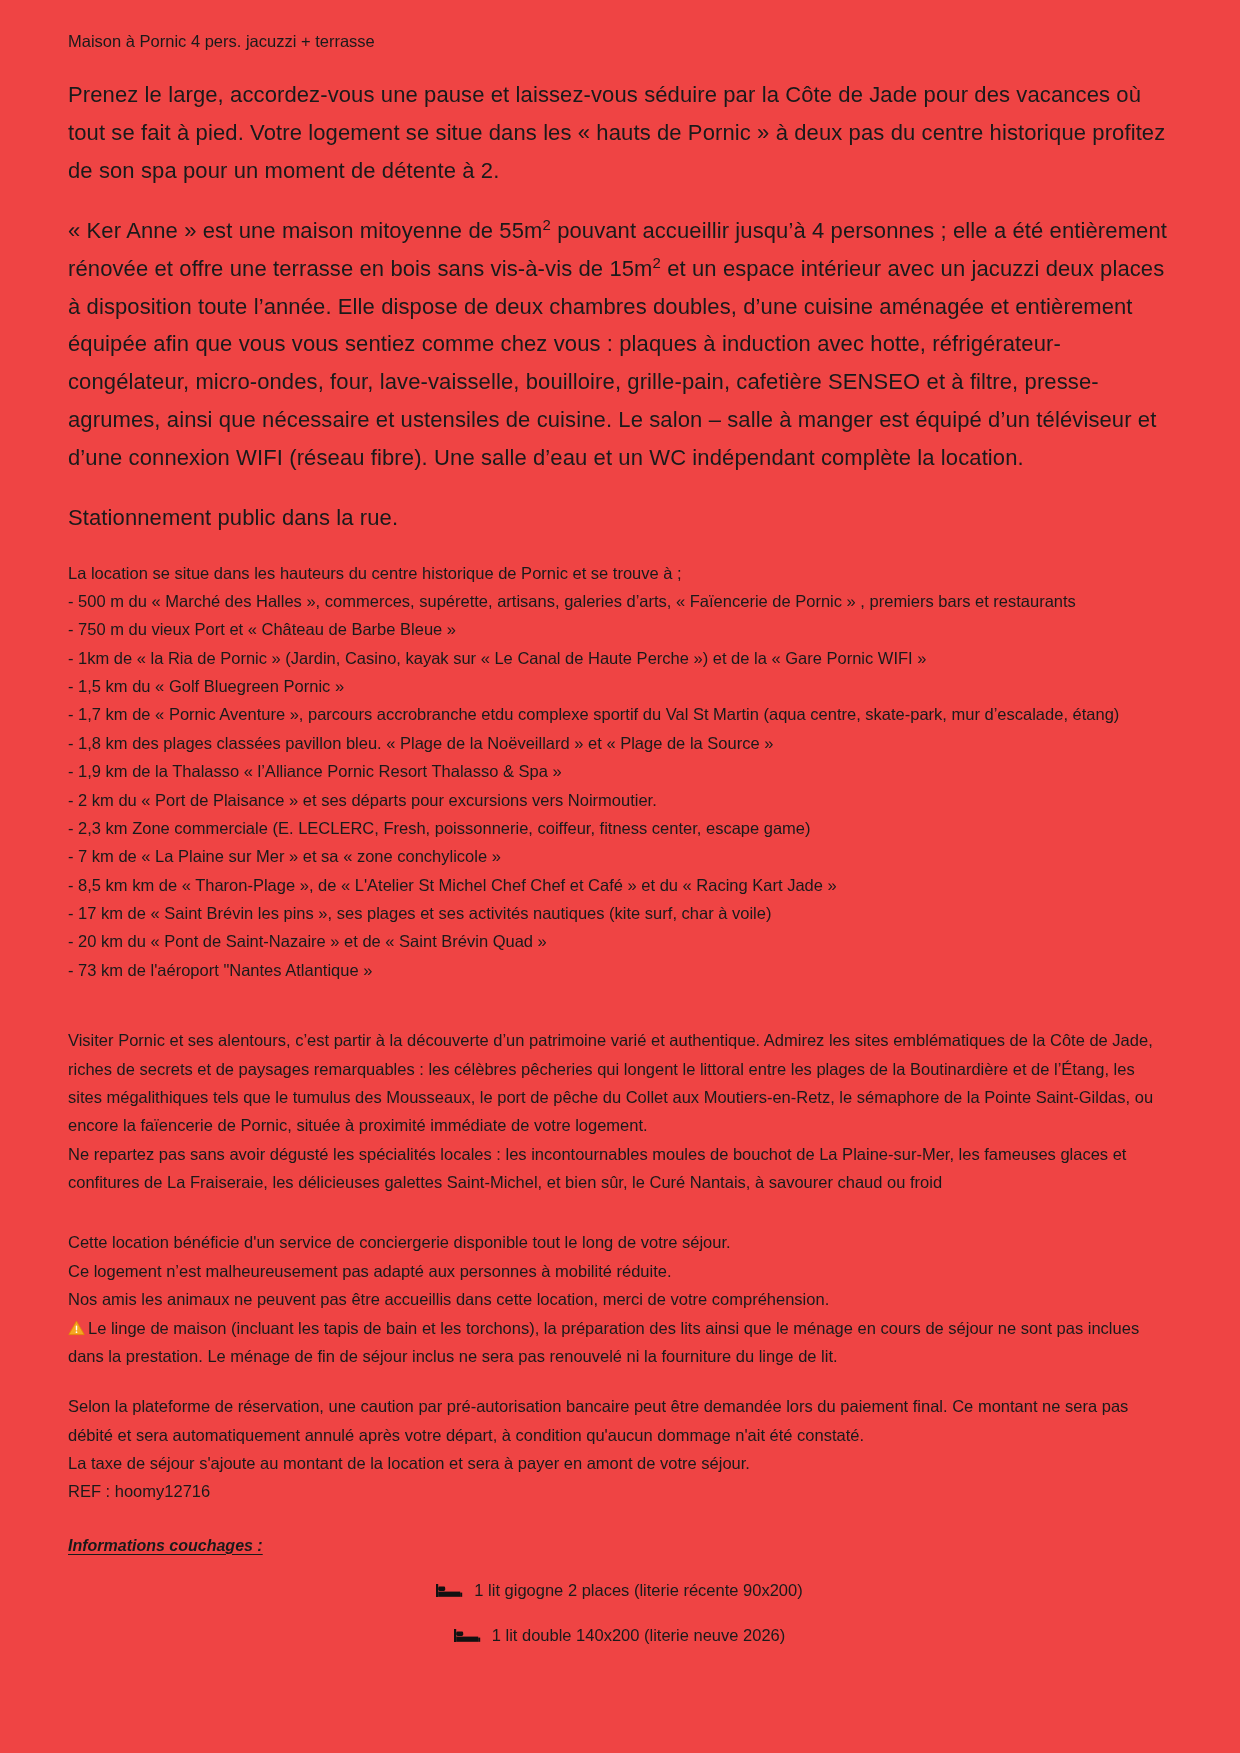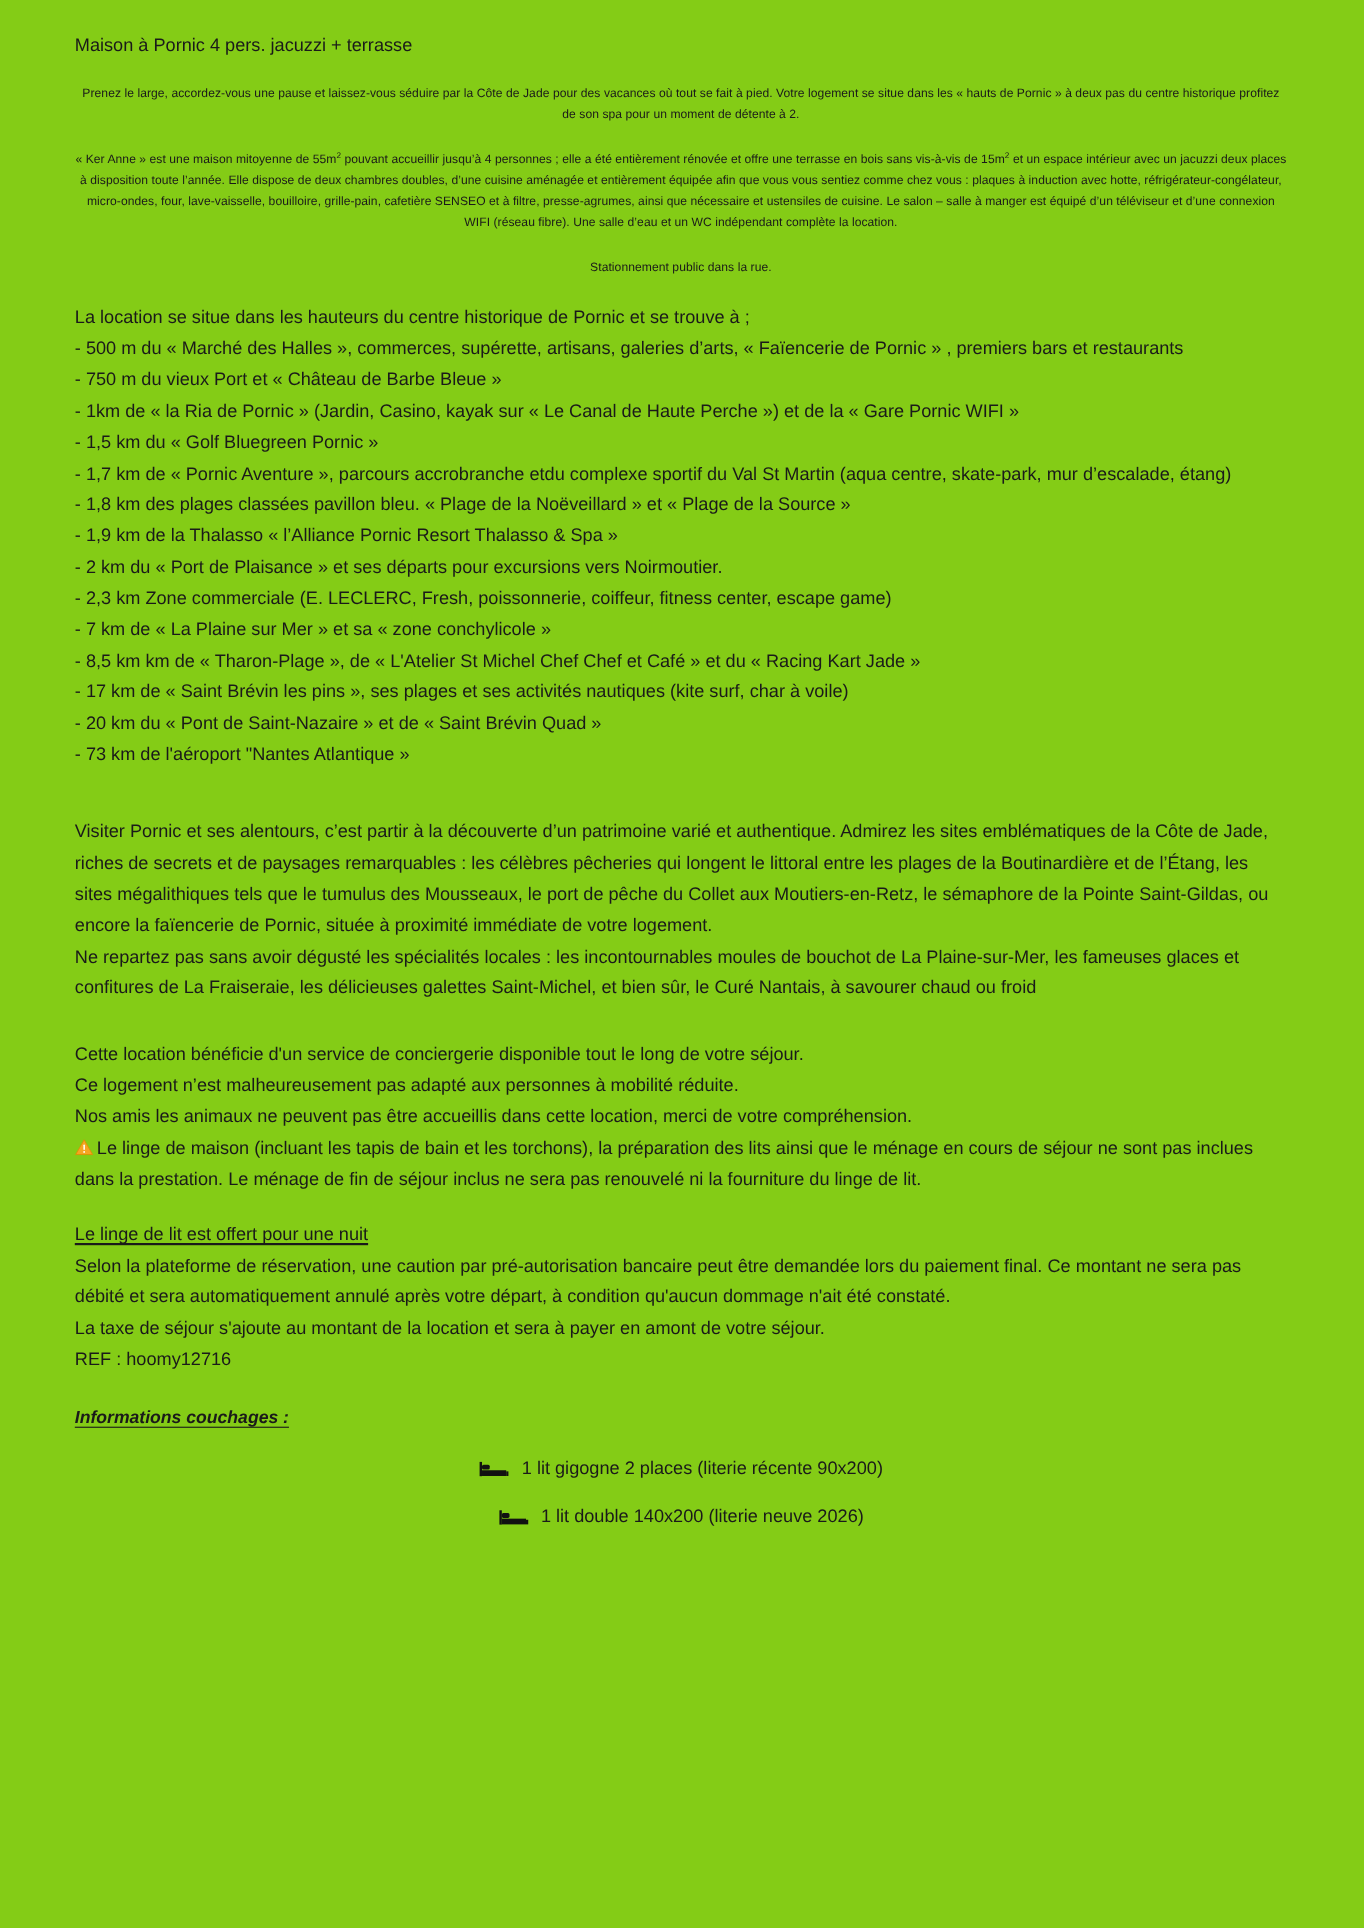--- a/index.html
+++ b/index.html
@@ -12,31 +12,30 @@
     min-height: 1753px;
     font-family: "Liberation Sans", sans-serif;
     color: #1a1a1a;
     -webkit-font-smoothing: antialiased;
   }
   .page {
     box-sizing: border-box;
     width: 1240px;
     min-height: 1753px;
     padding: 28px 70px 40px 68px;
-    background: #84cc16;
+    background: #ef4444;
   }
   p, .line, .block {
     margin: 0;
   }
   .para {
-    font-size: 11px;
+    font-size: 22px;
     line-height: 1.72;
     margin: 0 0 22px 0;
     letter-spacing: 0.005em;
-    text-align: center;
   }
   .title-line {
     font-size: 16.5px;
     line-height: 1.6;
     margin: 0 0 22px 0;
   }
   .tight {
     font-size: 16.5px;
     line-height: 1.72;
     margin: 0;
@@ -141,21 +140,20 @@
     <p class="tight">Cette location bénéficie d'un service de conciergerie disponible tout le long de votre séjour.</p>
     <p class="tight">Ce logement n’est malheureusement pas adapté aux personnes à mobilité réduite.</p>
     <p class="tight">Nos amis les animaux ne peuvent pas être accueillis dans cette location, merci de votre compréhension.</p>
     <p class="tight"><span class="warn-icon"><svg width="17" height="16" viewBox="0 0 17 16">
             <path d="M8.5 1.2 L16.2 14.6 L0.8 14.6 Z" fill="#f5a623" stroke="#e09000" stroke-width="0.8"></path>
             <rect x="7.8" y="5.4" width="1.4" height="5" rx="0.7" fill="#ffffff"></rect>
             <circle cx="8.5" cy="12.2" r="0.85" fill="#ffffff"></circle>
           </svg></span><span>Le linge de maison (incluant les tapis de bain et les torchons), la préparation des lits ainsi que le ménage en cours de séjour ne sont pas inclues dans la prestation. Le ménage de fin de séjour inclus ne sera pas renouvelé ni la fourniture du linge de lit.</span></p>
   </div>
 
-  <p class="tight underline-hand">Le linge de lit est offert pour une nuit</p>
 
   <p class="tight">Selon la plateforme de réservation, une caution par pré-autorisation bancaire peut être demandée lors du paiement final. Ce montant ne sera pas débité et sera automatiquement annulé après votre départ, à condition qu'aucun dommage n'ait été constaté.</p>
   <p class="tight">La taxe de séjour s'ajoute au montant de la location et sera à payer en amont de votre séjour.</p>
   <p class="tight">REF : hoomy12716</p>
 
   <div class="gap-lg"></div>
 
   <p class="tight couchages-title italic-underline">Informations couchages :</p>
 
   <div class="bed-row">

